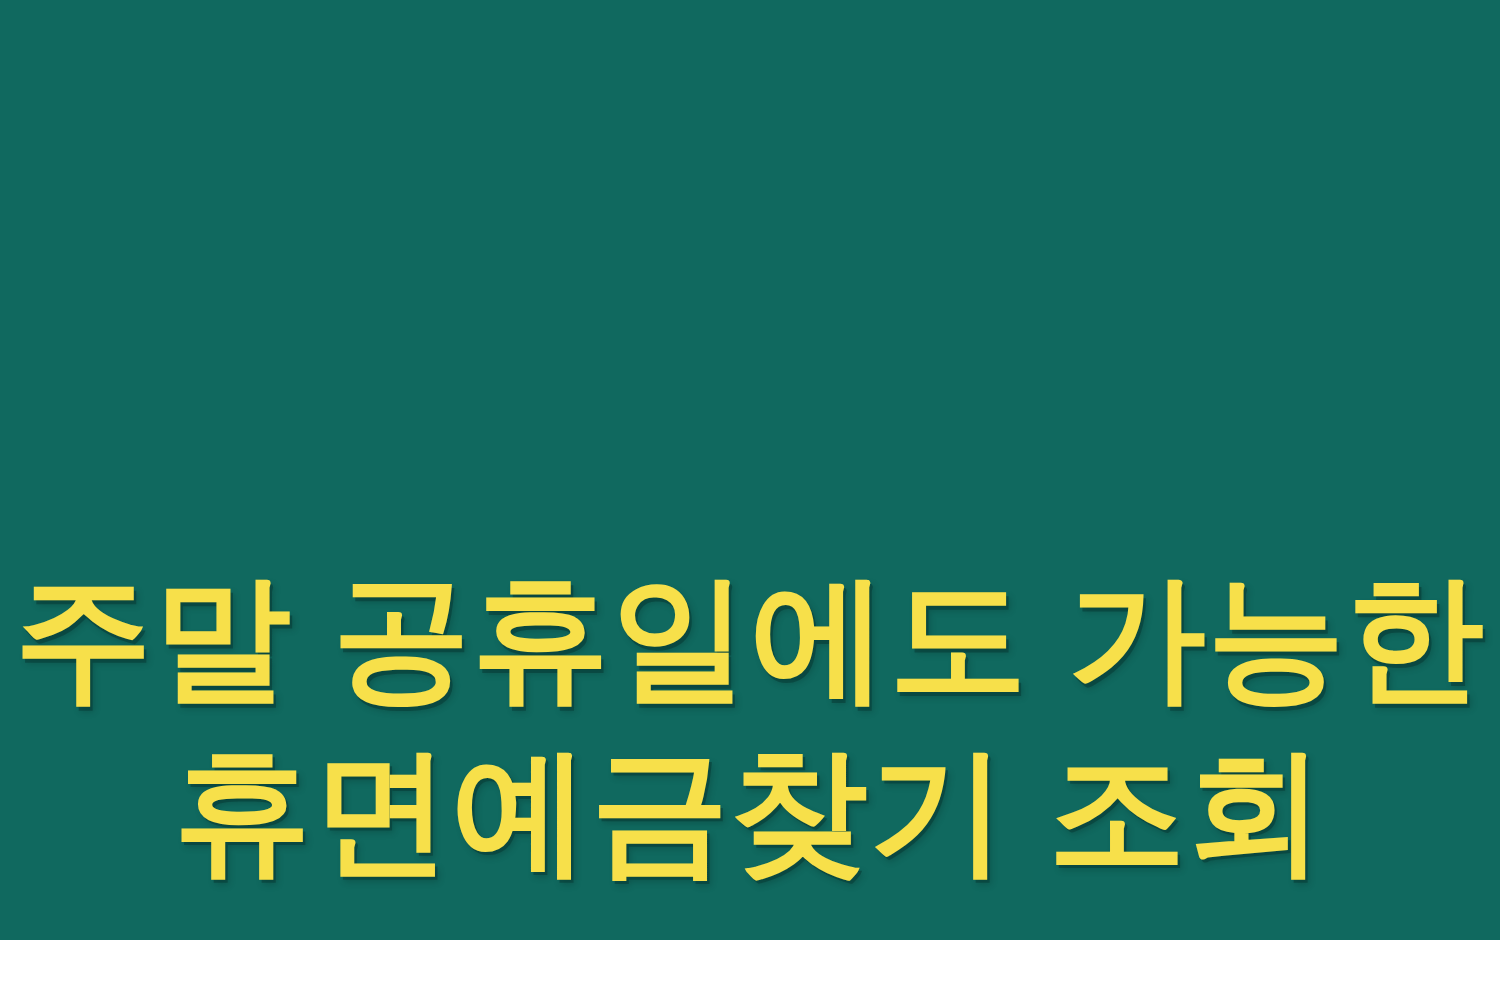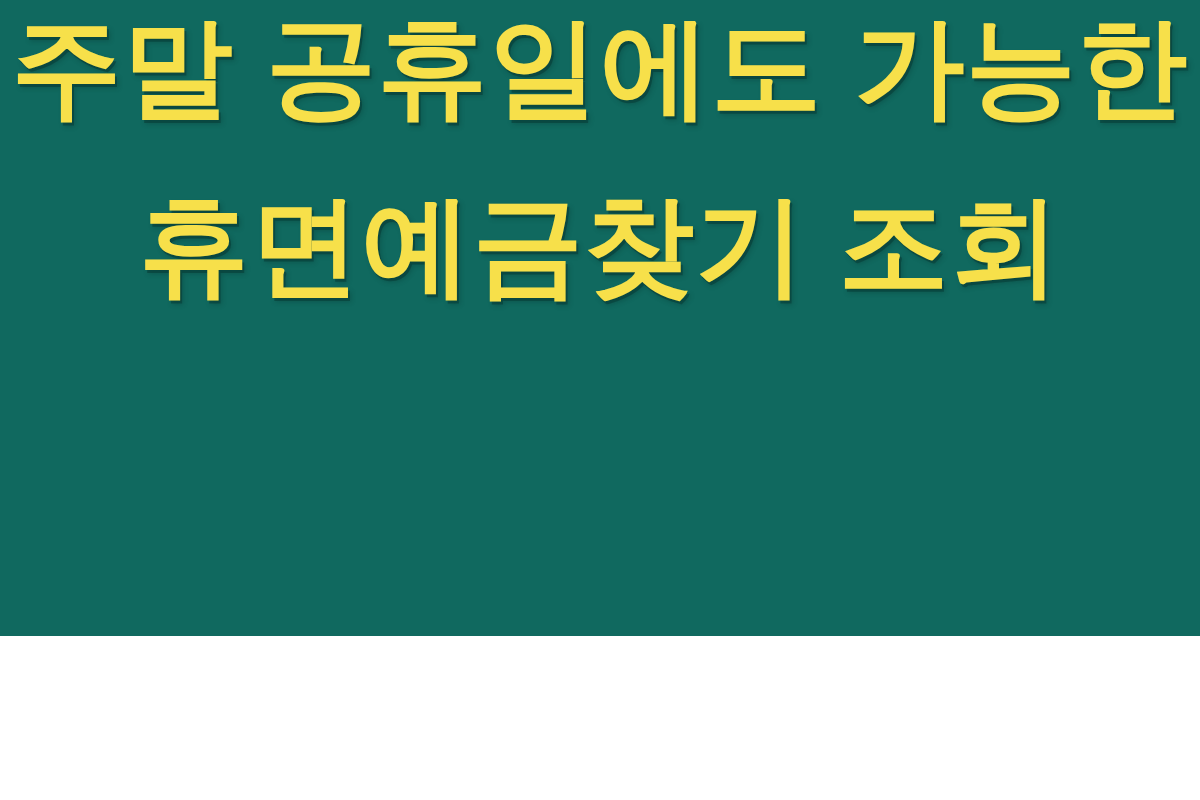--- a/index.html
+++ b/index.html
@@ -11,26 +11,26 @@
   body {
     width: 1200px;
     height: 800px;
     overflow: hidden;
     font-family: "Liberation Sans", "DejaVu Sans", sans-serif;
   }
 
   #banner {
     position: relative;
     width: 1200px;
-    height: 636px;
+    height: 752px;
     background: #10695f;
     display: flex;
     flex-direction: column;
     align-items: center;
-    justify-content: flex-start;
+    justify-content: flex-end;
     box-sizing: border-box;
     
     padding-bottom: 36px;
     user-select: none;
   }
 
   #headline {
     display: flex;
     flex-direction: column;
     align-items: center;
@@ -58,21 +58,20 @@
 
   
   .headline-line.line-1 {
     font-size: 110px;
     letter-spacing: 0.012em;
   }
 
   .headline-line.line-2 {
     font-size: 110px;
     letter-spacing: 0.012em;
-    margin-top: 40px;
   }
 </style>
 </head>
 <body>
 
 <div id="banner">
 
   <div id="headline">
 
     <span class="headline-line line-1">주말 공휴일에도 가능한</span>

